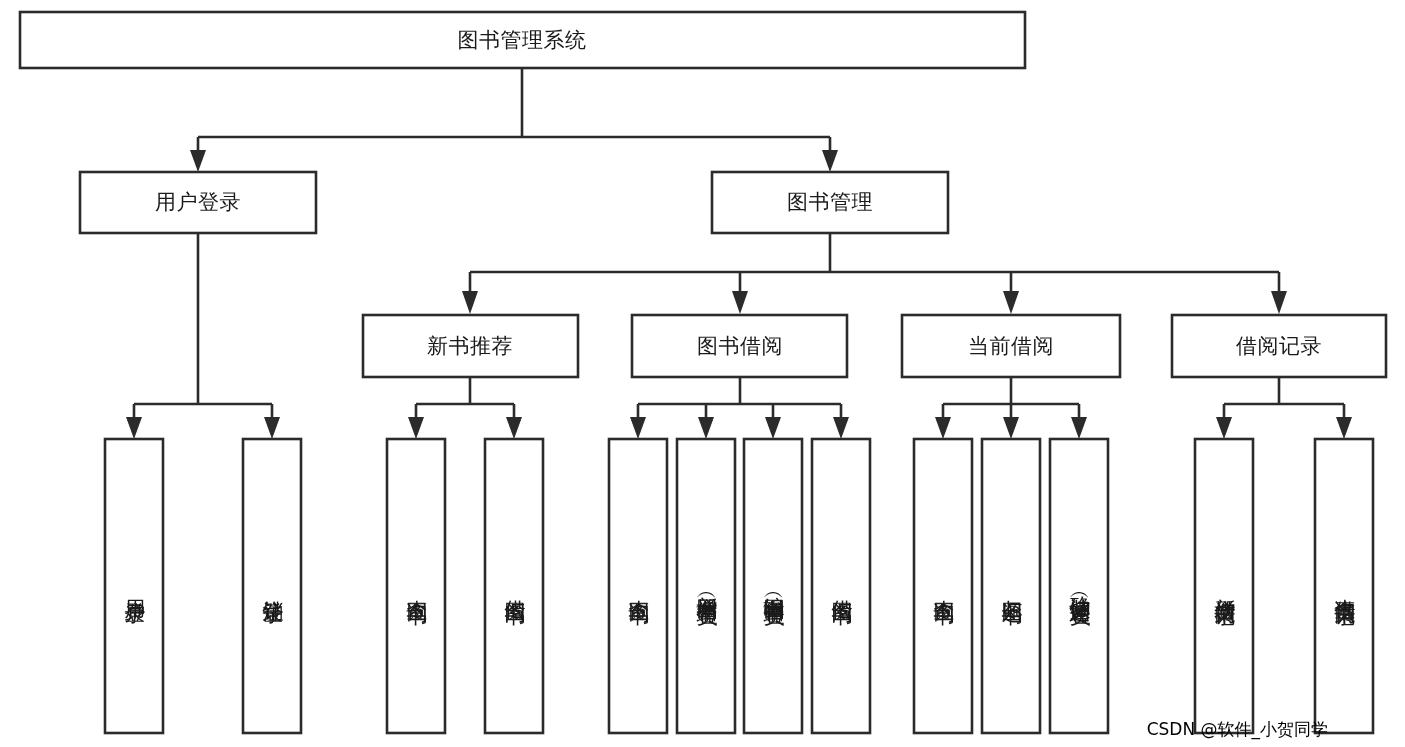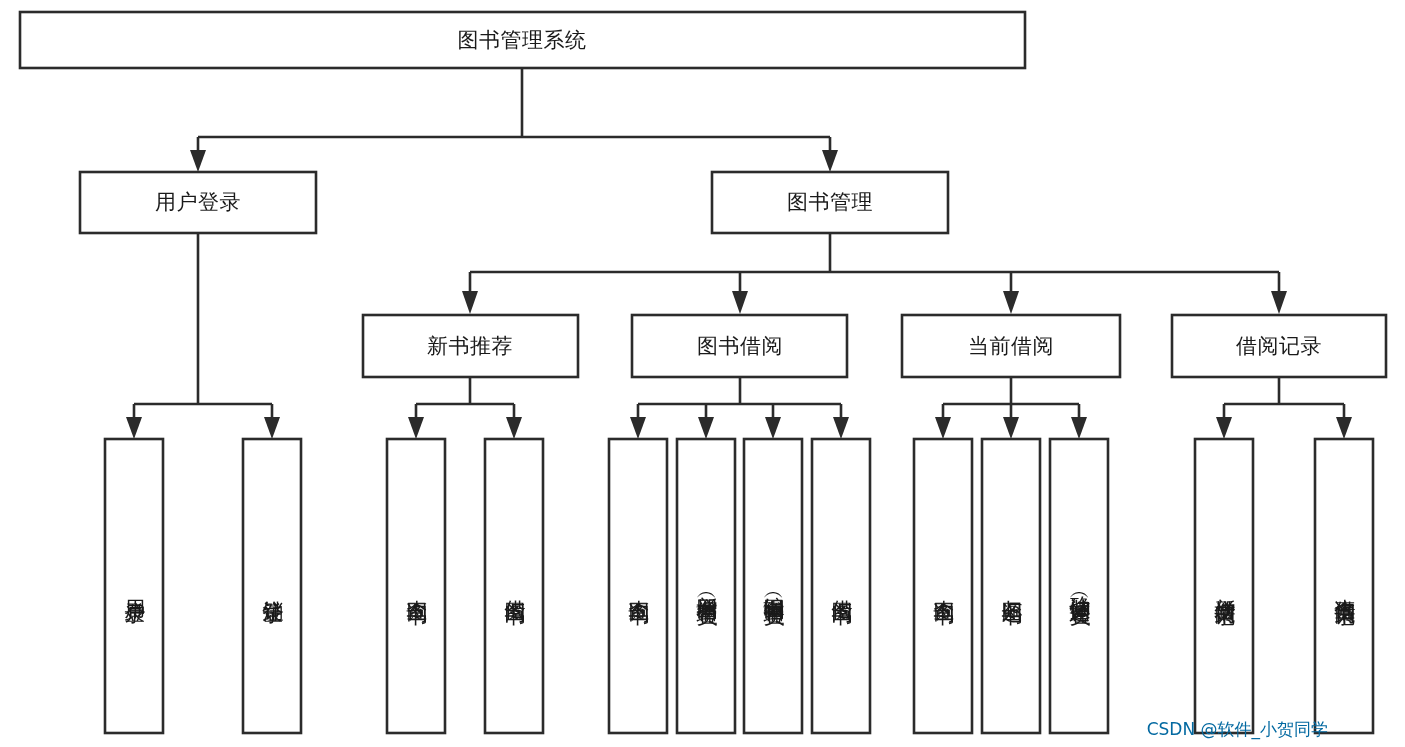--- a/index.html
+++ b/index.html
@@ -60,21 +60,21 @@
     letter-spacing: 1.5px;
     writing-mode: vertical-rl;
     glyph-orientation-vertical: 0;
   }
   .watermark-text {
     position: absolute;
     right: 10px;
     bottom: 6px;
     font-family: "DejaVu Sans", "Liberation Sans", sans-serif;
     font-size: 17px;
-    color: #0369a1;
+    color: #000000;
     white-space: nowrap;
     user-select: none;
   }
 </style>
 </head>
 <body>
 
 <div id="diagram-root">
 
   <svg id="diagram-svg" viewBox="0 0 1405 747">

